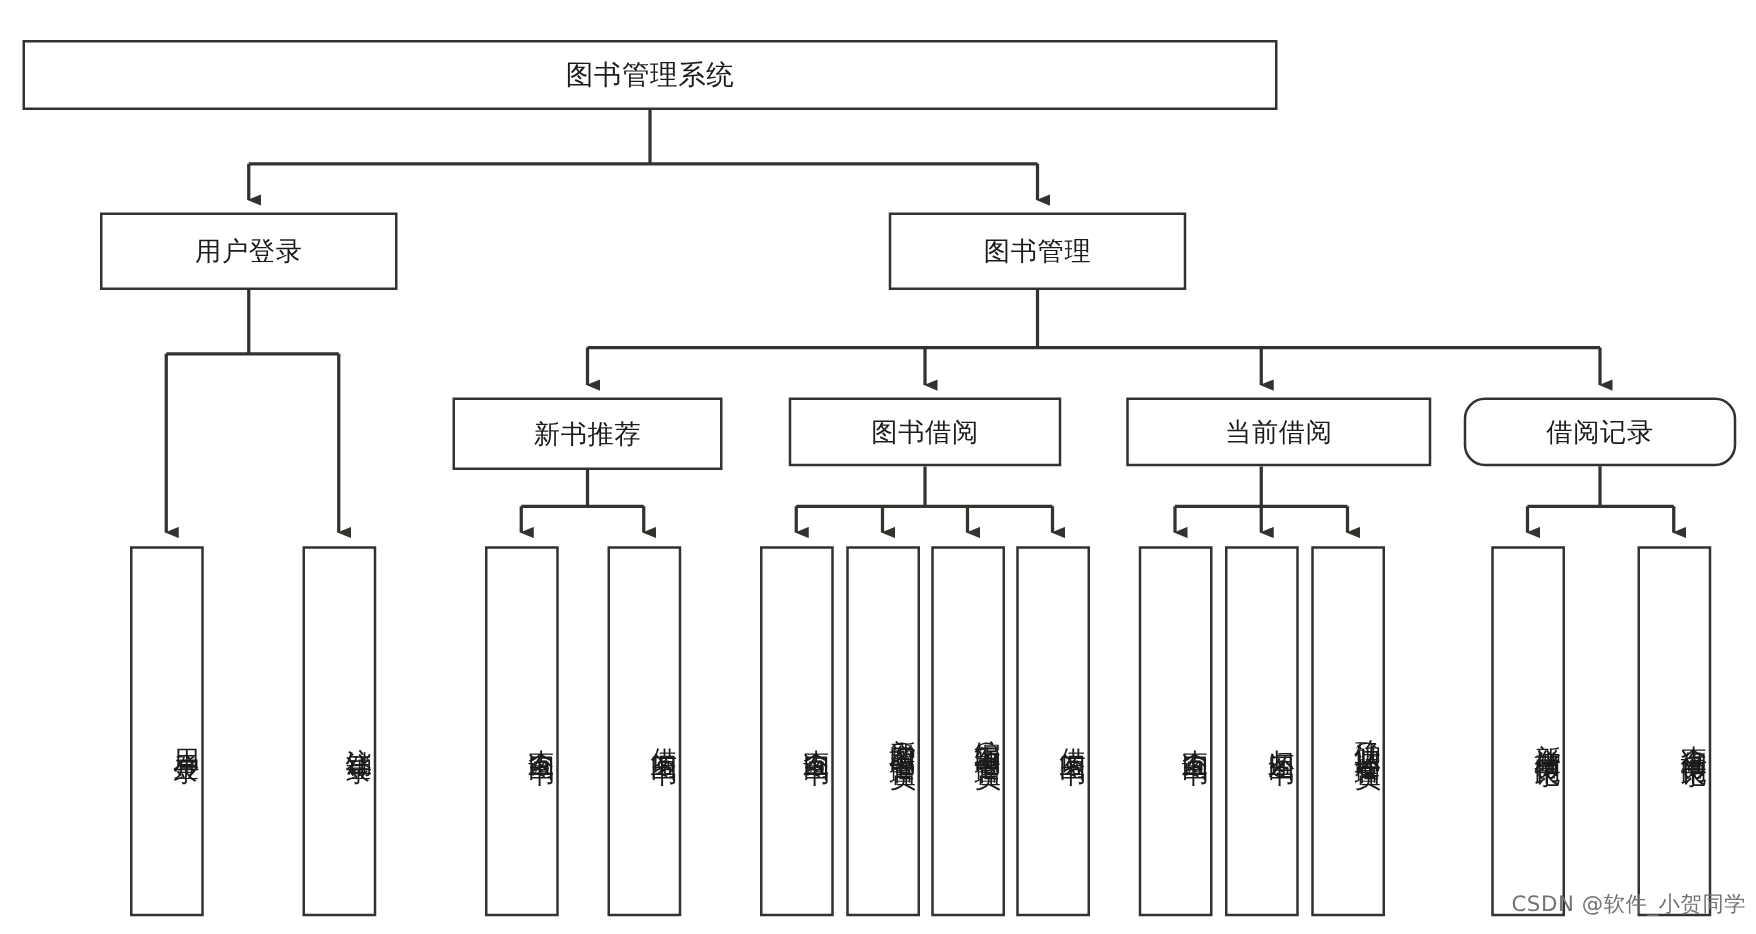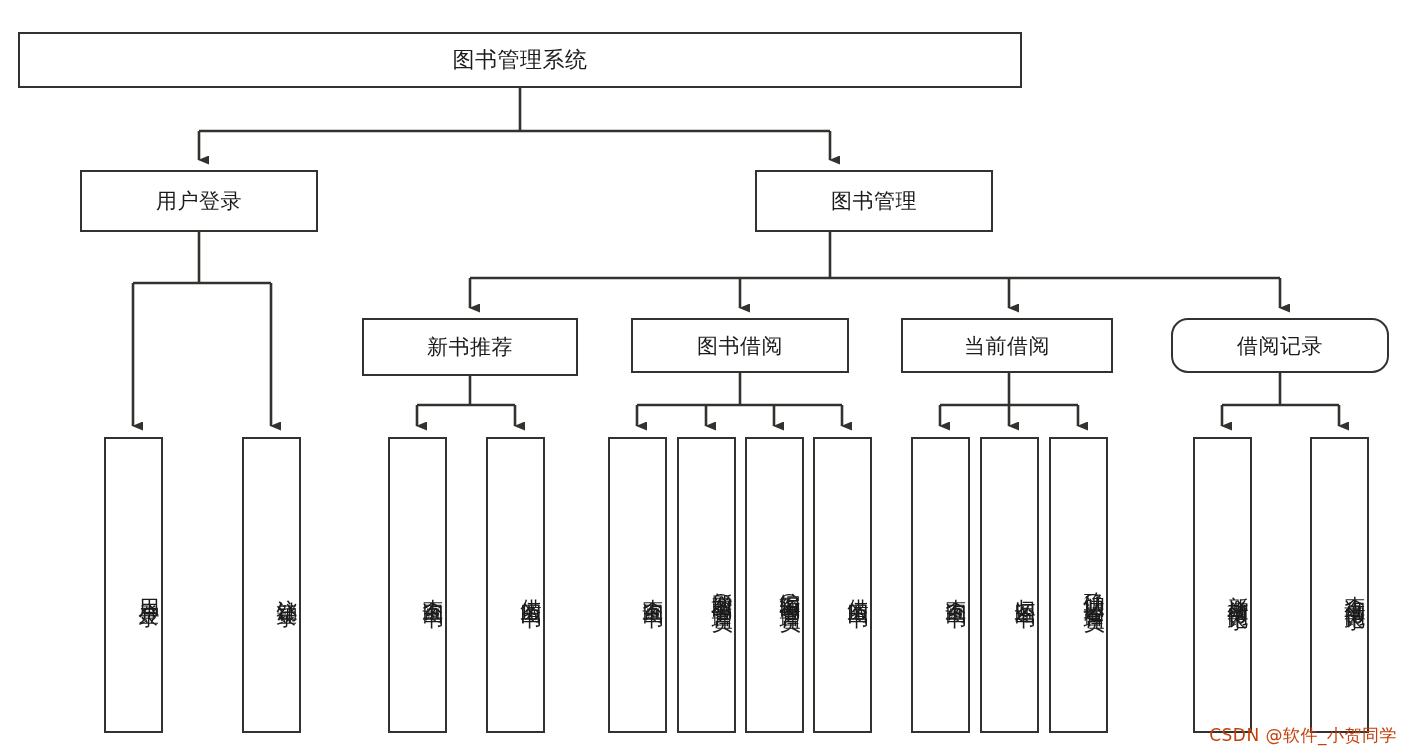--- a/index.html
+++ b/index.html
@@ -53,23 +53,23 @@
     text-orientation: upright;
     line-height: 1.18;
     display: block;
   }
   .node.root {
     font-size: 22px;
   }
   .watermark {
     position: absolute;
     right: 8px;
-    bottom: 0;
+    bottom: 12px;
     font-size: 17px;
-    color: #c2410c;
+    color: #737373;
     white-space: nowrap;
     letter-spacing: 0.5px;
   }
 </style>
 </head>
 <body>
 
 <div id="canvas">
 
   <svg id="wires" viewBox="0 0 1405 747">
@@ -122,31 +122,31 @@
     </g>
   </svg>
 
   <div class="node horiz root" style="left:18px; top:12px; width:1004px; height:56px;margin-top:20px;">
     <span>图书管理系统</span>
   </div>
 
   <div class="node horiz" style="left:80px; top:170px; width:238px; height:62px;">
     <span>用户登录</span>
   </div>
-  <div class="node horiz" style="left:711px; top:170px; width:238px; height:62px;margin-left:44px;">
+  <div class="node horiz" style="left:711px; top:170px; width:238px; height:62px;">
     <span>图书管理</span>
   </div>
 
   <div class="node horiz" style="left:362px; top:318px; width:216px; height:58px;">
     <span>新书推荐</span>
   </div>
   <div class="node horiz" style="left:631px; top:318px; width:218px; height:55px;">
     <span>图书借阅</span>
   </div>
-  <div class="node horiz" style="left:901px; top:318px; width:212px; height:55px;justify-content:center;">
+  <div class="node horiz" style="left:901px; top:318px; width:244px; height:55px;justify-content:center;">
     <span>当前借阅</span>
   </div>
   <div class="node horiz" style="left:1171px; top:318px; width:218px; height:55px;border-radius:17px;">
     <span>借阅记录</span>
   </div>
 
   <div class="node vert" style="left:104px; top:437px; width:59px; height:296px;">
     <span class="vtext">用户登录</span>
   </div>
   <div class="node vert" style="left:242px; top:437px; width:59px; height:296px;">

